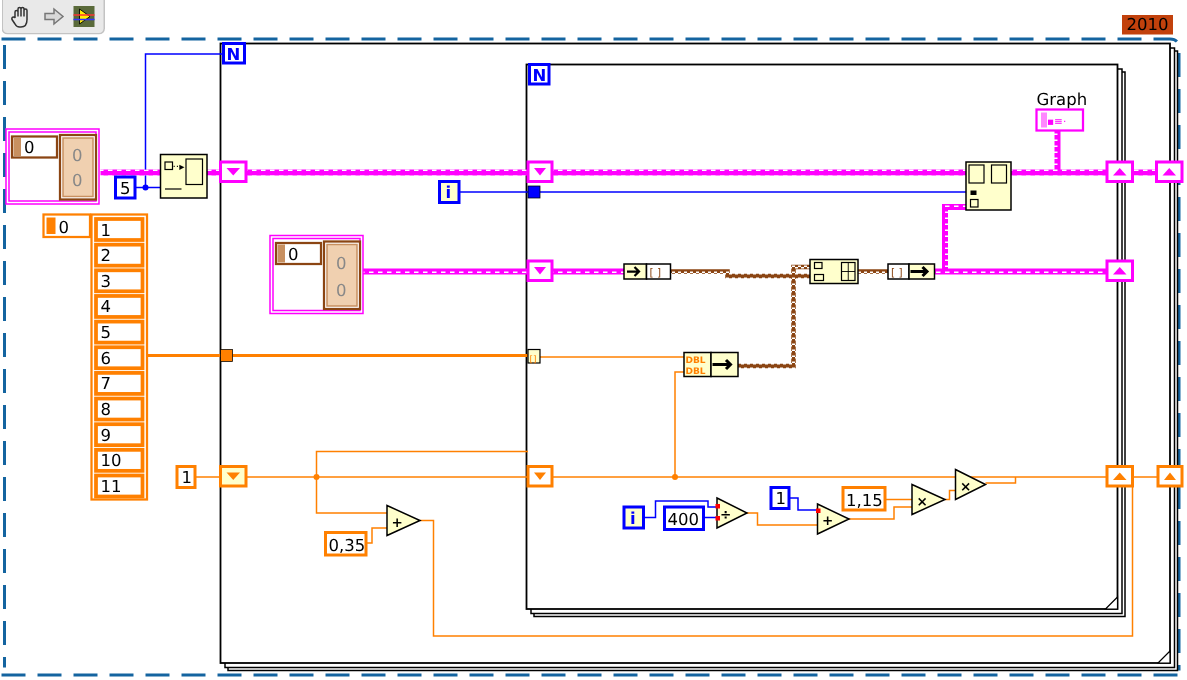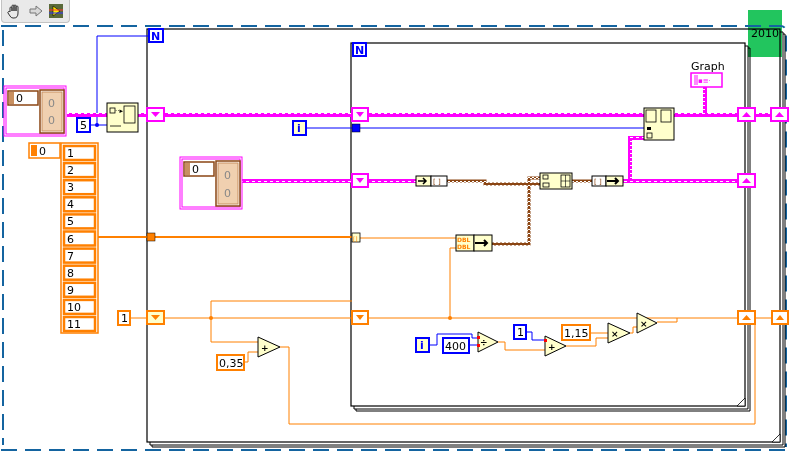--- a/index.html
+++ b/index.html
@@ -1,21 +1,21 @@
 <!DOCTYPE html>
 <html><head>
   <meta charset="utf-8">
   <style>
     html, body { margin: 0; padding: 0; background: #ffffff; }
     body { width: 791px; height: 453px; position: relative; overflow: hidden; font-family: "DejaVu Sans", sans-serif; }
     svg#diagram { position: absolute; left: 0; top: 0; }
     .lbl { font-family: "DejaVu Sans", sans-serif; font-size: 11px; fill: #000; }
     .toolbar { position: absolute; left: 1px; top: 0; width: 67px; height: 22px; background: #e9e9e9; border: 1px solid #c3c3c3; border-top: none; border-radius: 0 0 4px 4px; }
     .tb-btn { position: absolute; top: 3px; width: 16px; height: 16px; }
-    .version { position: absolute; right: 9px; top: 10px; background: #22c55e; font-size: 11px; padding: 17px 3px; color: #000; font-family: "DejaVu Sans", sans-serif; }
+    .version { position: absolute; right: 9px; top: 10px; background: #c2410c; font-size: 11px; padding: 0 3px; color: #000; font-family: "DejaVu Sans", sans-serif; }
   </style>
 </head>
 <body>
 
 <div class="toolbar">
   <svg class="tb-btn" style="left:4px" viewBox="0 0 16 16">
     <path d="M4 9 V5 a1 1 0 0 1 2 0 V8 V3 a1 1 0 0 1 2 0 V8 V3 a1 1 0 0 1 2 0 V8 V4 a1 1 0 0 1 2 0 V10 q0 5 -4 5 h-1 q-2 0 -3 -2 l-2 -3 a1 1 0 0 1 2 -1 z" fill="none" stroke="#333" stroke-width="1"></path>
   </svg>
   <svg class="tb-btn" style="left:26px" viewBox="0 0 16 16">
     <path d="M2 6 h6 v-3 l6 5 l-6 5 v-3 h-6 z" fill="#d8d8d8" stroke="#777" stroke-width="1"></path>

